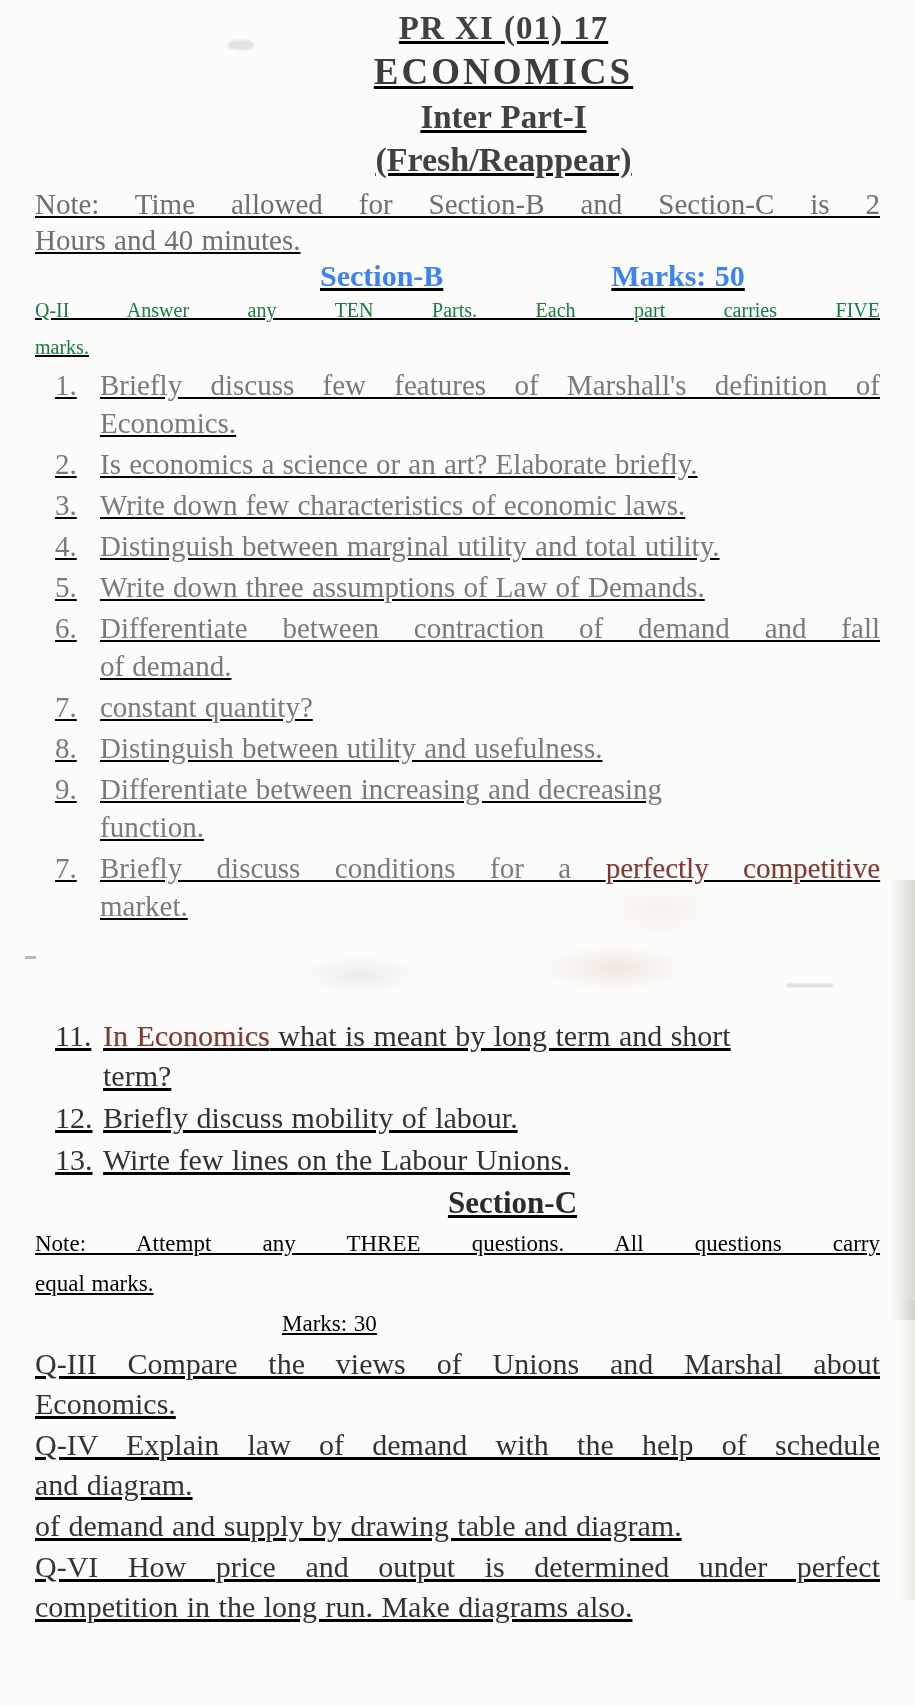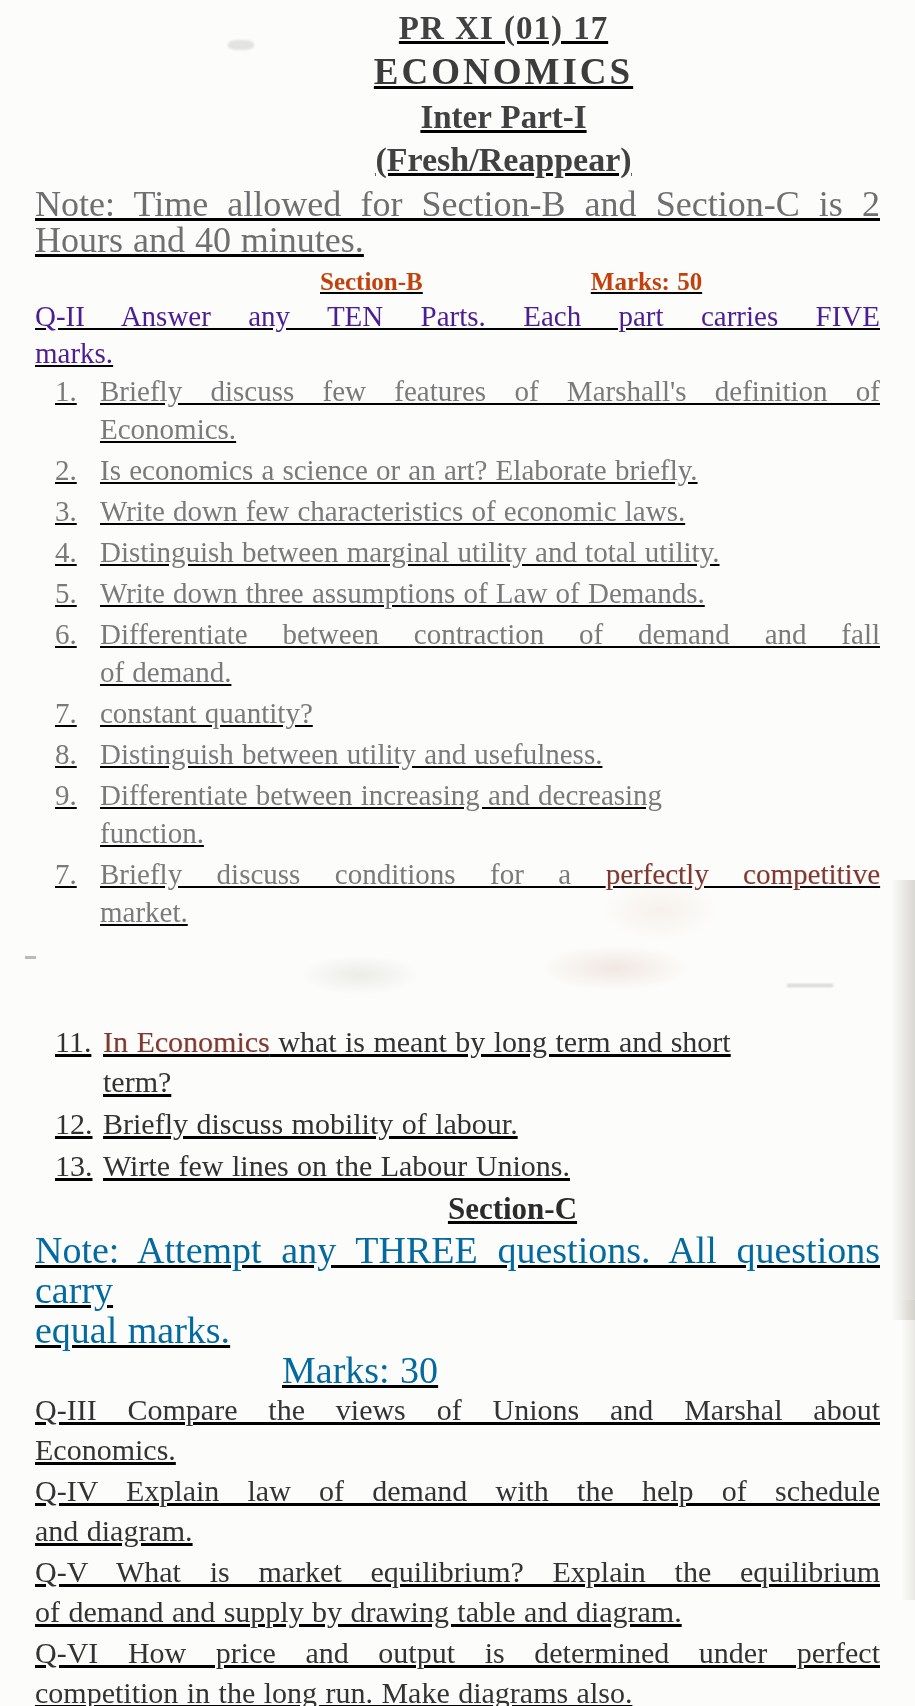--- a/index.html
+++ b/index.html
@@ -21,44 +21,44 @@
   .hdr { text-align: center; transform: translateX(46px); font-weight: bold; color: #414141; }
   .hdr .code    { font-size: 33px; line-height: 40px; letter-spacing: 1px; }
   .hdr .subject { font-size: 37px; line-height: 48px; letter-spacing: 3px; color: #3c3c3c; }
   .hdr .level   { font-size: 33px; line-height: 42px; }
   .hdr .type    { font-size: 34px; line-height: 44px; }
 
   
   .ln { display: block; }
   .j  { text-align: justify; text-align-last: justify; }
 
-  .noteb { font-size: 36px; line-height: 36px; color: #6f6f6f; margin-top: 4px; }
-
-  .secb-row { display: flex; align-items: baseline; font-weight: bold; color: #c2410c;
-              font-size: 25px; line-height: 32px; padding-left: 285px; margin: 8px 0 0 0; }
+  .noteb { font-size: 29px; line-height: 36px; color: #6f6f6f; margin-top: 4px; }
+
+  .secb-row { display: flex; align-items: baseline; font-weight: bold; color: #3b82f6;
+              font-size: 30px; line-height: 32px; padding-left: 285px; margin: 2px 0 0 0; }
   .secb-row .marks { margin-left: 168px; }
 
-  .intro { font-size: 29px; line-height: 37px; color: #4c1d95; }
+  .intro { font-size: 20px; line-height: 37px; color: #15803d; }
 
   
   .item { display: flex; padding-left: 20px; margin-bottom: 3px; }
   .item .num   { flex: none; width: 45px; }
   .item .itext { flex: 1; min-width: 0; }
   .upper-items { font-size: 29px; line-height: 38px; color: #7a7a7a; }
 
   .scan-gap { height: 88px; position: relative; }
 
   .lower { font-size: 30px; line-height: 40px; color: #323232; }
   .lower .item { margin-bottom: 2px; }
   .lower .item .num { width: 48px; }
 
   .secc-title { text-align: center; transform: translateX(55px); font-weight: bold;
                 font-size: 31px; line-height: 42px; color: #2b2b2b; }
 
-  .notec { font-size: 38px; line-height: 40px; color: #0369a1; }
+  .notec { font-size: 23px; line-height: 40px; color: #000000; }
   .notec-row2 { display: flex; flex-direction: column; }
   .notec-row2 .marks30 { margin-left: 247px; }
 
   .cq { font-size: 30px; line-height: 40px; color: #333333; margin-bottom: 1px; }
 
   .tr { color: #7e3a31; text-shadow: 0.6px 0 0 rgba(150,40,30,0.25); }
 
   
   .edge-shadow {
     position: absolute; right: 0; top: 880px; width: 24px; height: 440px;
@@ -213,21 +213,20 @@
 
     <div class="cq">
       <span class="ln j">Q-III Compare the views of Unions and Marshal about</span>
       <span class="ln">Economics.</span>
     </div>
     <div class="cq">
       <span class="ln j">Q-IV Explain law of demand with the help of schedule</span>
       <span class="ln">and diagram.</span>
     </div>
     <div class="cq">
-      <span class="ln j">Q-V What is market equilibrium? Explain the equilibrium</span>
       <span class="ln">of demand and supply by drawing table and diagram.</span>
     </div>
     <div class="cq">
       <span class="ln j">Q-VI How price and output is determined under perfect</span>
       <span class="ln">competition in the long run. Make diagrams also.</span>
     </div>
   </div>
 
 </div>
 

